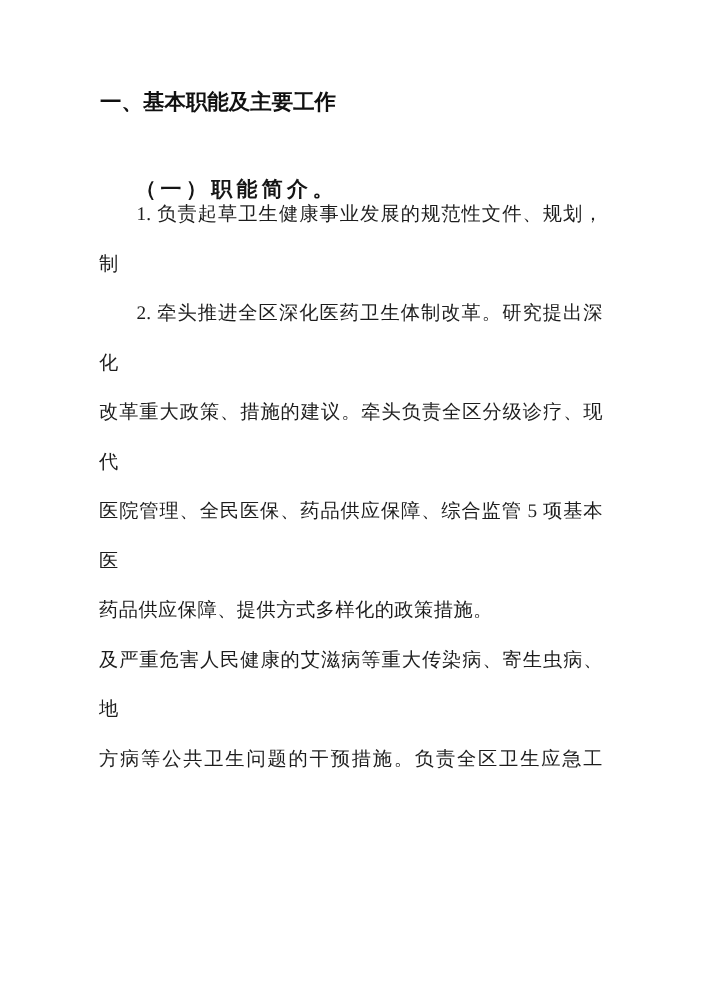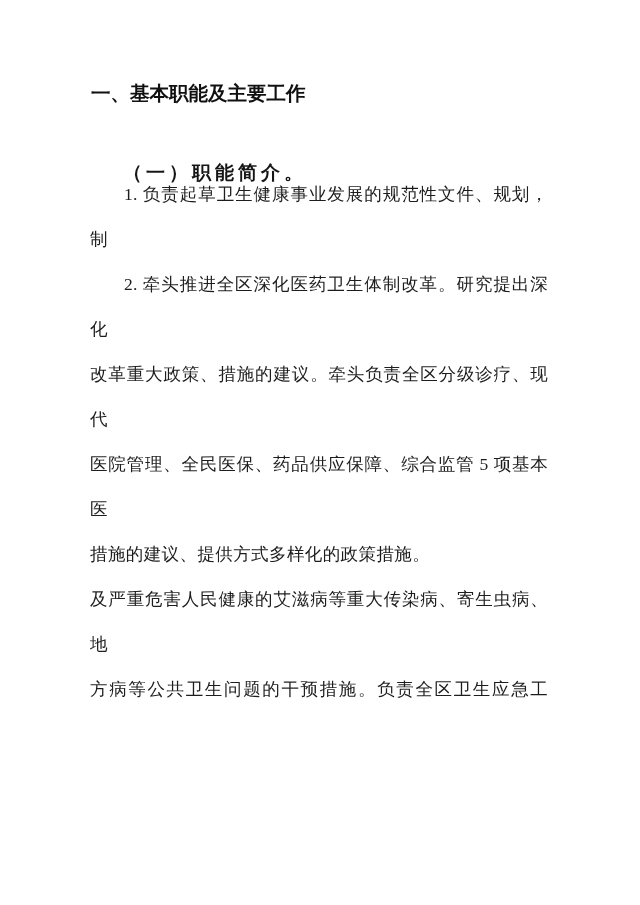--- a/index.html
+++ b/index.html
@@ -86,21 +86,21 @@
   <div class="body-text">
 
     <div class="para">
       <div class="line ind">1. 负责起草卫生健康事业发展的规范性文件、规划，制</div>
     </div>
 
     <div class="para">
       <div class="line ind">2. 牵头推进全区深化医药卫生体制改革。研究提出深化</div>
       <div class="line">改革重大政策、措施的建议。牵头负责全区分级诊疗、现代</div>
       <div class="line">医院管理、全民医保、药品供应保障、综合监管 5 项基本医</div>
-      <div class="line last">措施的建议、提供方式多样化的政策措施。</div>
+      <div class="line last">药品供应保障、提供方式多样化的政策措施。</div>
     </div>
 
     <div class="para">
       <div class="line">及严重危害人民健康的艾滋病等重大传染病、寄生虫病、地</div>
       <div class="line">方病等公共卫生问题的干预措施。负责全区卫生应急工作，</div>
 
     </div>
 
   </div>
 

